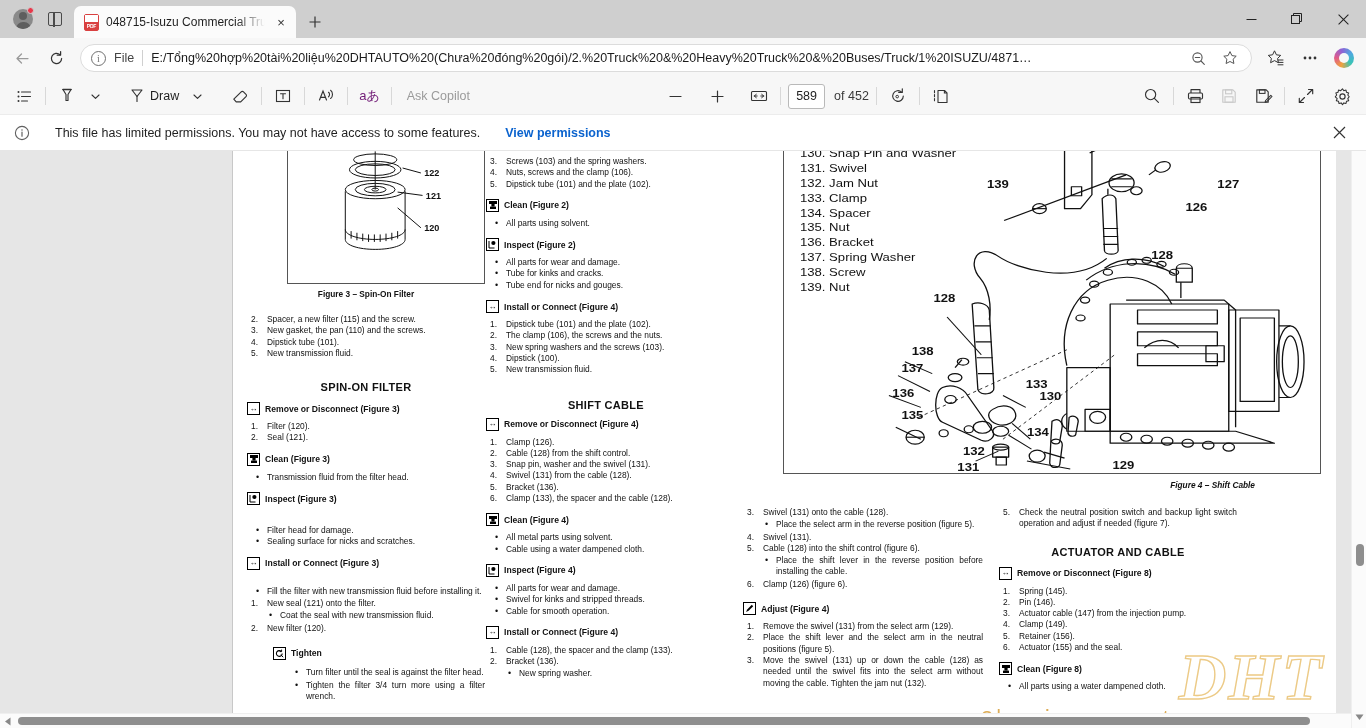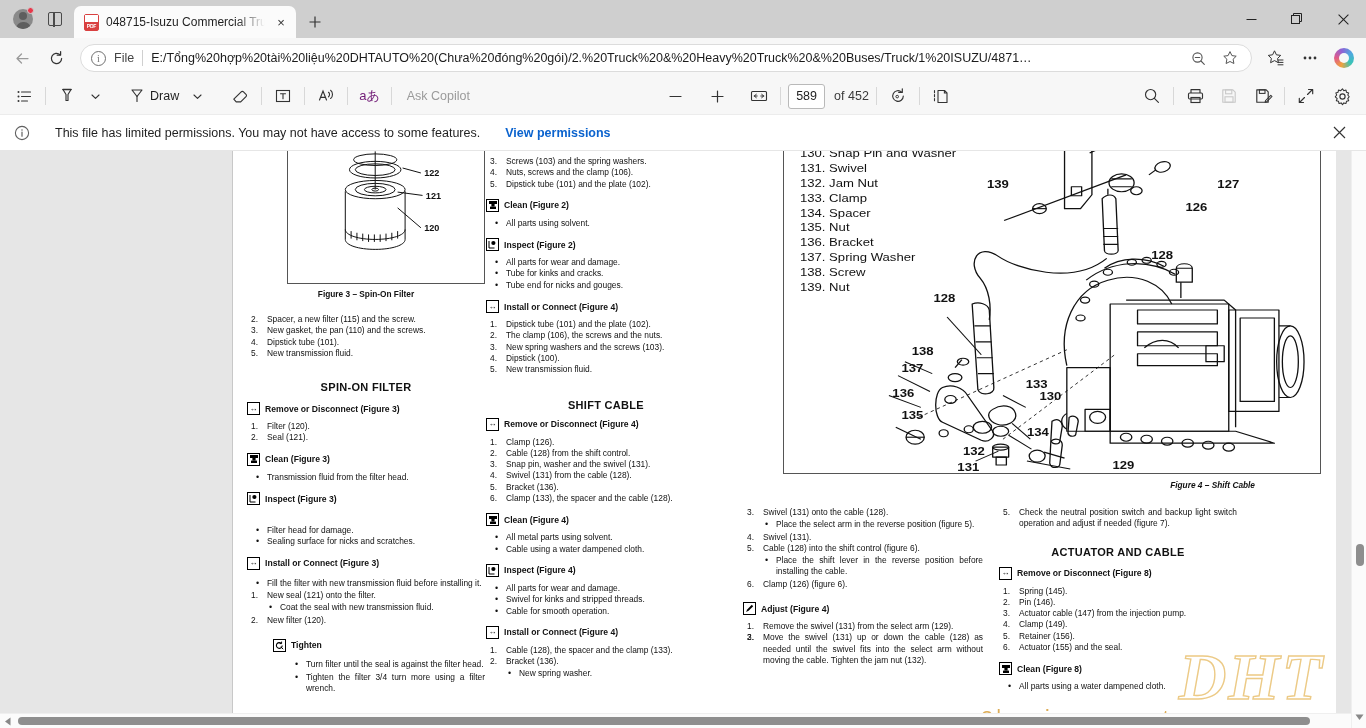--- a/index.html
+++ b/index.html
@@ -499,21 +499,21 @@
         </div>
         <ul class="bl" style="margin-top:20px;">
           <li>Filter head for damage.</li>
           <li>Sealing surface for nicks and scratches.</li>
         </ul>
 
         <div class="hdr">
           <span class="hdr-ico">↔</span>
           <span class="hdr-txt">Install or Connect (Figure 3)</span>
         </div>
-        <ul class="bl" style="margin-top:8px;">
+        <ul class="bl" style="margin-top:16px;">
           <li class="just">Fill the filter with new transmission fluid before installing it.</li>
         </ul>
         <ol class="nl">
           <li><span class="n">1.</span><span>New seal (121) onto the filter.</span></li>
         </ol>
         <ul class="bl sub">
           <li>Coat the seal with new transmission fluid.</li>
         </ul>
         <ol class="nl">
           <li><span class="n">2.</span><span>New filter (120).</span></li>
@@ -797,21 +797,21 @@
             <div class="hdr" style="margin-top:12px;">
               <span class="hdr-ico">
                   <svg width="9" height="9" viewBox="0 0 9 9">
                     <path d="M1 8l1.2-2.6L6.8 0.8l1.4 1.4-4.6 4.6z" fill="#000"></path>
                   </svg>
                 </span>
               <span class="hdr-txt">Adjust (Figure 4)</span>
             </div>
             <ol class="nl" style="margin-top:6px;">
               <li class="just"><span class="n">1.</span><span>Remove the swivel (131) from the select arm (129).</span></li>
-              <li class="just"><span class="n">2.</span></li>
+              <li class="just"><span class="n">2.</span><span>Place the shift lever and the select arm in the neutral positions (figure 5).</span></li>
               <li class="just"><span class="n">3.</span><span>Move the swivel (131) up or down the cable (128) as needed until the swivel fits into the select arm without moving the cable.  Tighten the jam nut (132).</span></li>
             </ol>
           </div>
 
           <div style="width:238px;">
             <ol class="nl">
               <li class="just"><span class="n">5.</span><span>Check the neutral position switch and backup light switch operation and adjust if needed (figure 7).</span></li>
             </ol>
             <div class="sec-title" style="margin-top:16px;">ACTUATOR AND CABLE</div>
             <div class="hdr">

